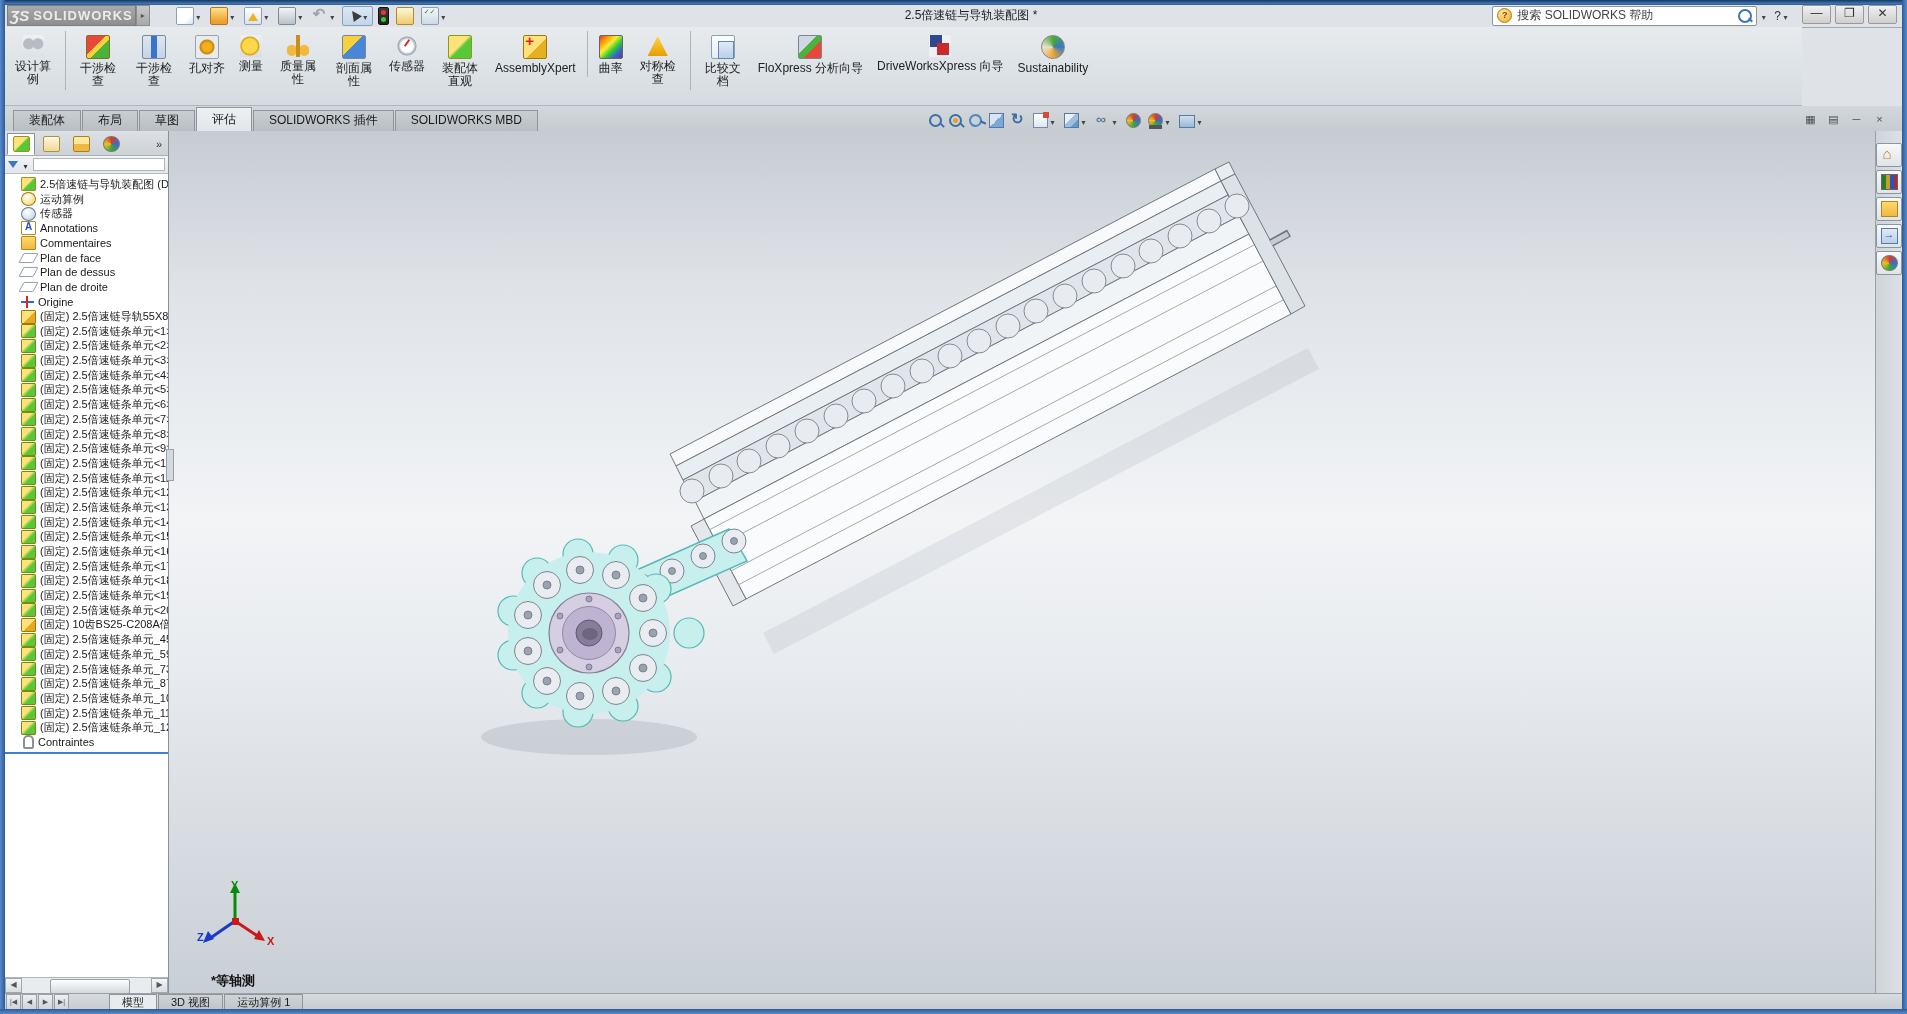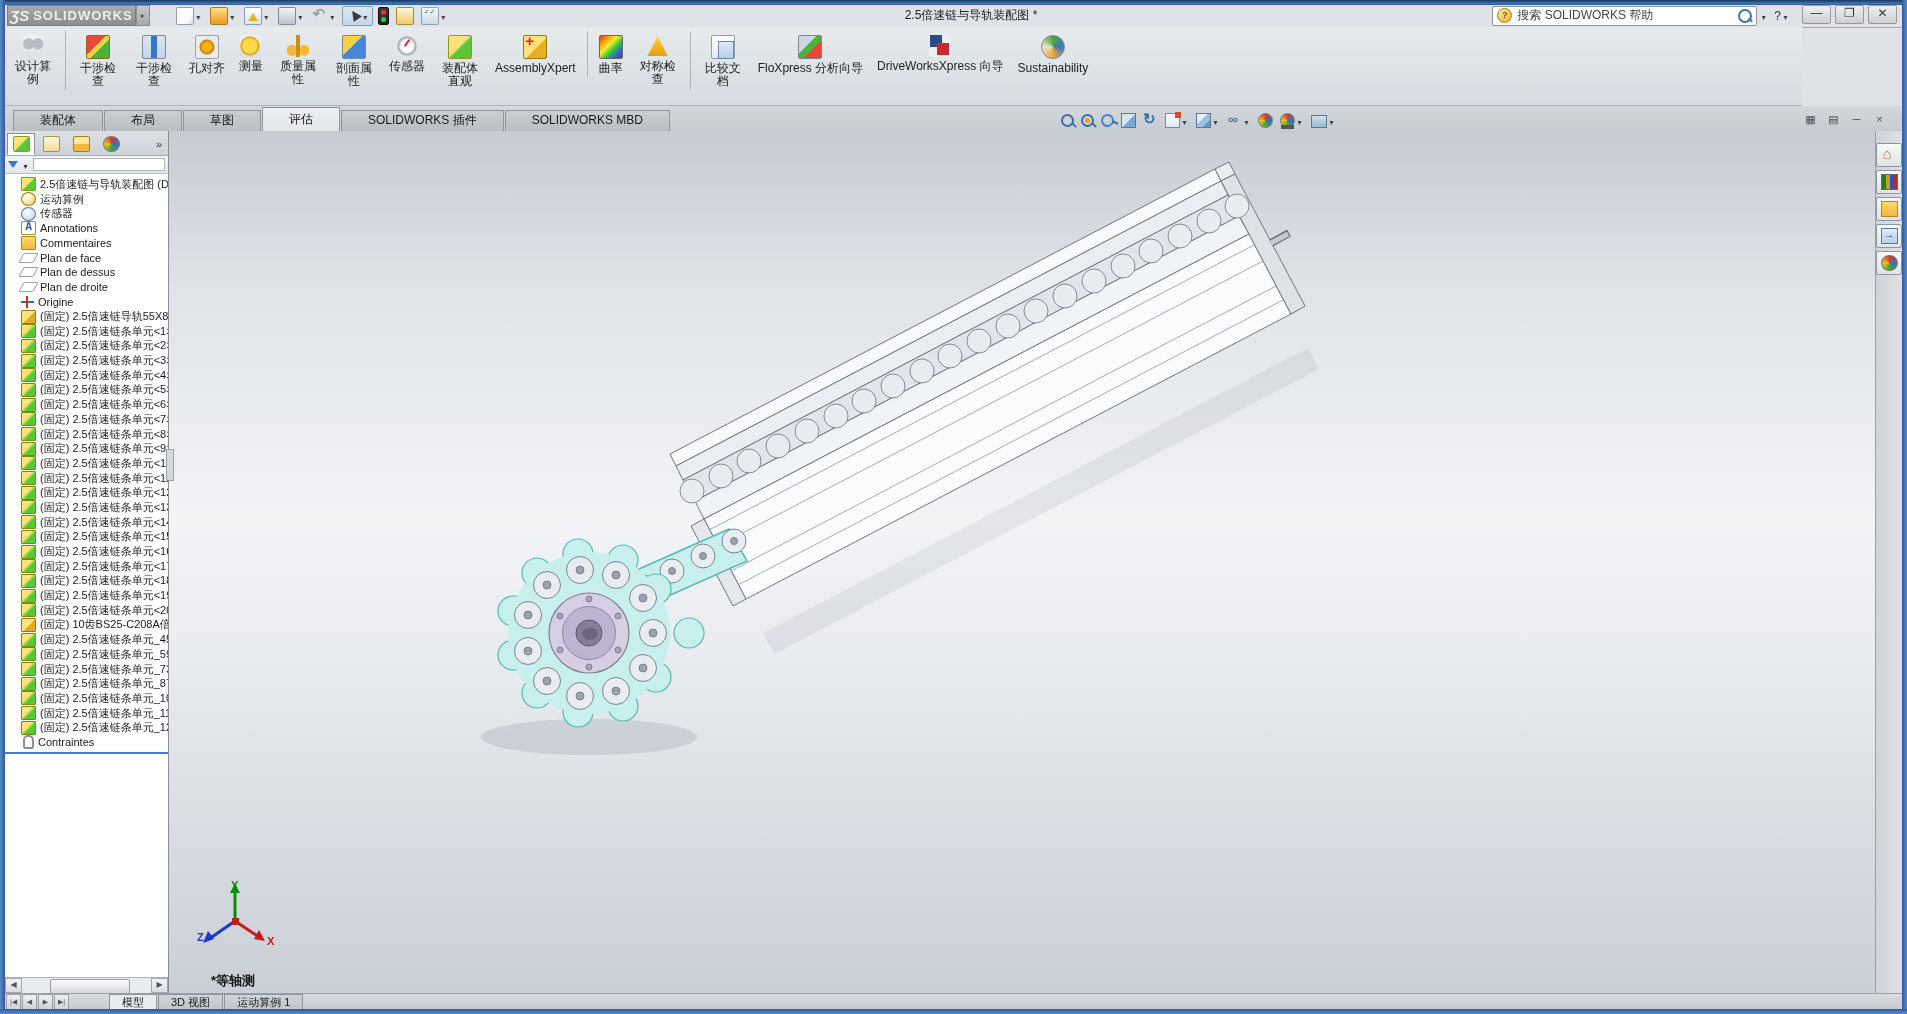--- a/index.html
+++ b/index.html
@@ -84,21 +84,21 @@
   .ri-compare::after{content:"";position:absolute;left:6px;top:5px;width:14px;height:16px;background:linear-gradient(#dfeaf6,#b8d0e8);border:1px solid #6a86a8;}
   .ri-simx{background:radial-gradient(circle at 55% 55%,#ffd84a 4px,#f09020 8px,#d85010 11px);border:1px solid #a06010;}
   .ri-flox{background:linear-gradient(135deg,#cfd8e2 40%,#49b43c 40% 60%,#e9473a 60%);border:1px solid #7a8690;}
   .ri-dwx{background:linear-gradient(#eef1f4,#eef1f4);}
   .ri-dwx::before{content:"";position:absolute;left:1px;top:0;width:12px;height:12px;background:#2e4a8c;}
   .ri-dwx::after{content:"";position:absolute;left:8px;top:8px;width:12px;height:12px;background:#cc2a2a;}
   .ri-sust{border-radius:50%;background:conic-gradient(#4aa838,#3878c8,#f0a830,#e8e2d0,#4aa838);border:1px solid #888;}
   
   .tabrow{position:absolute;left:5px;top:106px;width:1897px;height:25px;
     background:linear-gradient(180deg,#d3d8dc,#c6cbd1);border-bottom:1px solid #9aa0a6;display:flex;align-items:flex-end;}
-  .cmtab{height:20px;line-height:19px;padding:0 26px;margin-right:1px;background:linear-gradient(180deg,#c9ced3,#b9bec3);
+  .cmtab{height:20px;line-height:19px;padding:0 15px;margin-right:1px;background:linear-gradient(180deg,#c9ced3,#b9bec3);
     border:1px solid #8f959b;border-bottom:none;font-size:12px;color:#1a1a1a;}
   .cmtab.active{background:linear-gradient(180deg,#eef1f3,#e2e6e9);height:23px;line-height:22px;font-weight:normal;}
   .hud{display:flex;align-items:center;gap:7px;margin-left:390px;margin-bottom:3px;}
   .hbtn{display:flex;align-items:center;}
   .hicon{width:15px;height:15px;display:inline-block;position:relative;}
   .hi-zoomfit,.hi-zoomarea,.hi-zoomsel{border:2px solid #3a6ea5;border-radius:50%;width:9px;height:9px;}
   .hi-zoomfit::after,.hi-zoomarea::after,.hi-zoomsel::after{content:"";position:absolute;left:8px;top:8px;width:6px;height:2px;background:#3a6ea5;transform:rotate(45deg);}
   .hi-zoomarea::before{content:"";position:absolute;left:2px;top:2px;width:5px;height:5px;background:#e8a020;border-radius:50%;}
   .hi-zoomsel{transform:rotate(-20deg);border-color:#4a86c8;}
   .hi-section{background:linear-gradient(135deg,#d8e6f4 50%,#7aa8d8 50%);border:1px solid #5a7a9a;width:13px;height:13px;}

